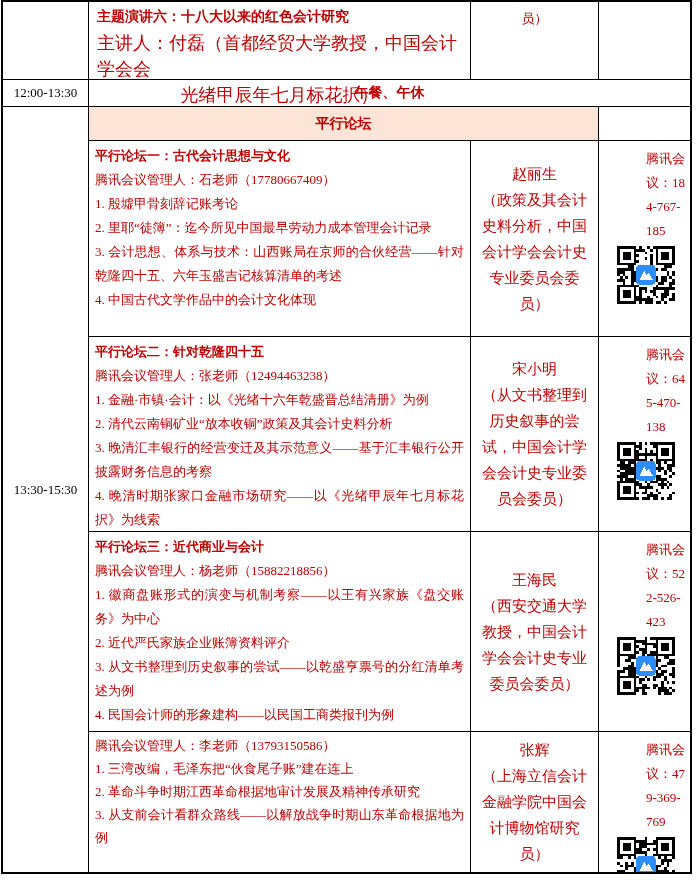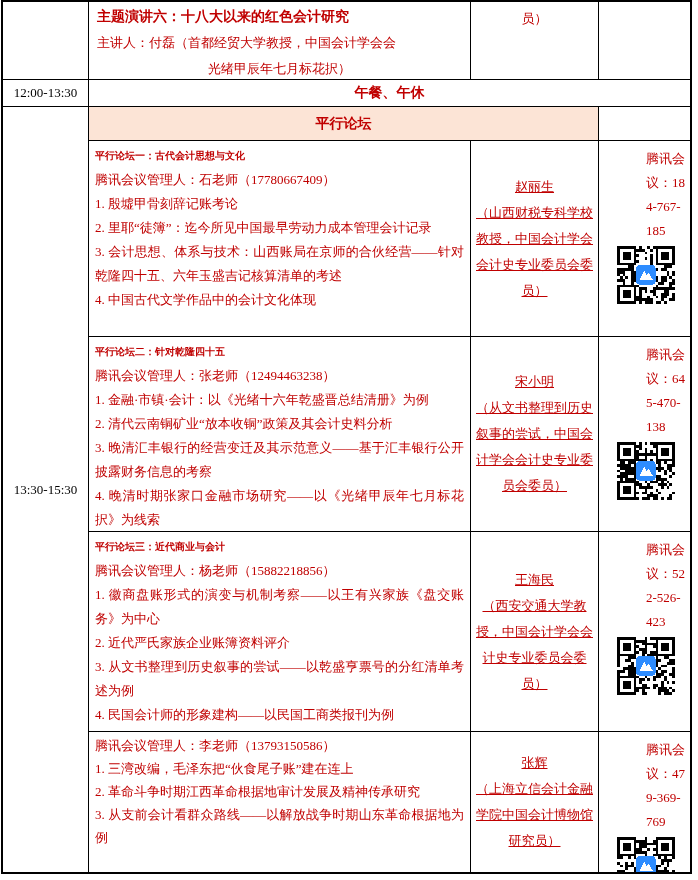--- a/index.html
+++ b/index.html
@@ -18,21 +18,21 @@
   .row { display:flex; border-bottom:1px solid #000; }
   .c-time {
     width:86px; flex:0 0 86px; border-right:1px solid #000;
     display:flex; align-items:center; justify-content:center;
     font-size:13px; color:#000;
   }
   
   .r-keynote { height:78px; }
   .k-main { width:382px; flex:0 0 382px; border-right:1px solid #000; padding:2px 8px 0 8px; }
   .k-title { font-size:14px; font-weight:bold; color:var(--red); line-height:26px; }
-  .k-line  { font-size:13px; color:var(--red); line-height:26px; }
+  .k-line  { font-size:18px; color:var(--red); line-height:26px; }
   .k-line.center { text-align:center; }
   .k-chair {
     width:128px; flex:0 0 128px; border-right:1px solid #000;
     font-size:13px; color:var(--red); text-align:center; padding-top:8px;
   }
   .k-meet { flex:1; }
   
   .r-lunch { height:27px; }
   .l-main { flex:1; display:flex; align-items:center; justify-content:center;
             font-size:14px; font-weight:bold; color:var(--red); }
@@ -42,28 +42,28 @@
   .p-header { height:34px; border-bottom:1px solid #000; display:flex; }
   .ph-main { width:510px; flex:0 0 510px; border-right:1px solid #000;
              background:var(--peach);
              display:flex; align-items:center; justify-content:center;
              font-size:14px; font-weight:bold; color:var(--red); }
   .ph-meet { flex:1; background:#fff; }
   .forum { display:flex; overflow:hidden; }
   .forum + .forum { border-top:1px solid #000; }
   .f-main { width:382px; flex:0 0 382px; border-right:1px solid #000;
             padding:2px 6px 0 6px; overflow:hidden; }
-  .f-title { font-size:10px; font-weight:bold; color:var(--red); line-height:25px; }
+  .f-title { font-size:13px; font-weight:bold; color:var(--red); line-height:25px; }
   .f-line { font-size:13px; color:var(--red); line-height:24px; text-align:justify; }
   .forum.lh23 .f-line { line-height:23px; }
   .forum.lh23 .f-title { line-height:24px; }
   .f-chair { width:128px; flex:0 0 128px; border-right:1px solid #000;
              display:flex; align-items:center; justify-content:center;
              padding:0 4px; }
-  .chair-inner { font-size:13px; color:var(--red); text-align:center; line-height:26px;text-decoration:underline; }
+  .chair-inner { font-size:15px; color:var(--red); text-align:center; line-height:26px; }
   .f-meet { flex:1; padding:6px 5px 0 7px; }
   .meet-text { font-size:13px; color:var(--red); line-height:24px; word-break:break-all;margin-left:40px; }
   .qr { width:58px; height:58px; margin:3px auto 0 auto; }
   .qr svg { display:block; }
 </style>
 </head>
 <body>
 
 <div class="page">
   <div class="frag" style="left:88px"></div>
@@ -101,21 +101,21 @@
       <div class="f-line f-admin">腾讯会议管理人：石老师（17780667409）</div>
       <div class="f-topics">
                   <div class="f-line">1. 殷墟甲骨刻辞记账考论</div>
                   <div class="f-line">2. 里耶“徒簿”：迄今所见中国最早劳动力成本管理会计记录</div>
                   <div class="f-line">3. 会计思想、体系与技术：山西账局在京师的合伙经营——针对乾隆四十五、六年玉盛吉记核算清单的考述</div>
                   <div class="f-line">4. 中国古代文学作品中的会计文化体现</div>
                 </div>
     </div>
     <div class="f-chair">
       <div class="chair-inner">
-        <div class="chair-name">赵丽生</div><span class="chair-aff">（山西财税专科学校教授，中国会计学会会计史专业委员会委员）</span>
+        <div class="chair-name">赵丽生</div><span class="chair-aff">（政策及其会计史料分析，中国会计学会会计史专业委员会委员）</span>
       </div>
     </div>
     <div class="f-meet">
       <div class="meet-text"><span class="meet-label">腾讯会议：</span><span class="meet-id">184-767-185</span></div>
       <div class="qr">
                   <svg width="58" height="58" viewBox="0 0 21 21" shape-rendering="crispEdges" xmlns="http://www.w3.org/2000/svg">
                     <rect width="21" height="21" fill="#fff"></rect>
                     <rect x="8" y="0" width="1" height="1" fill="#000"></rect>
                     <rect x="11" y="0" width="1" height="1" fill="#000"></rect>
                     <rect x="13" y="0" width="1" height="1" fill="#000"></rect>

